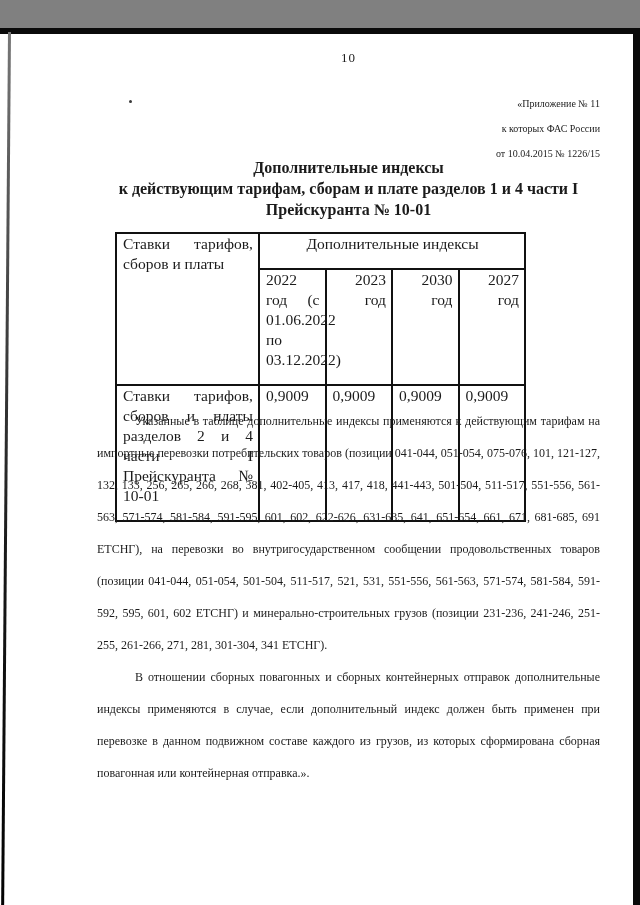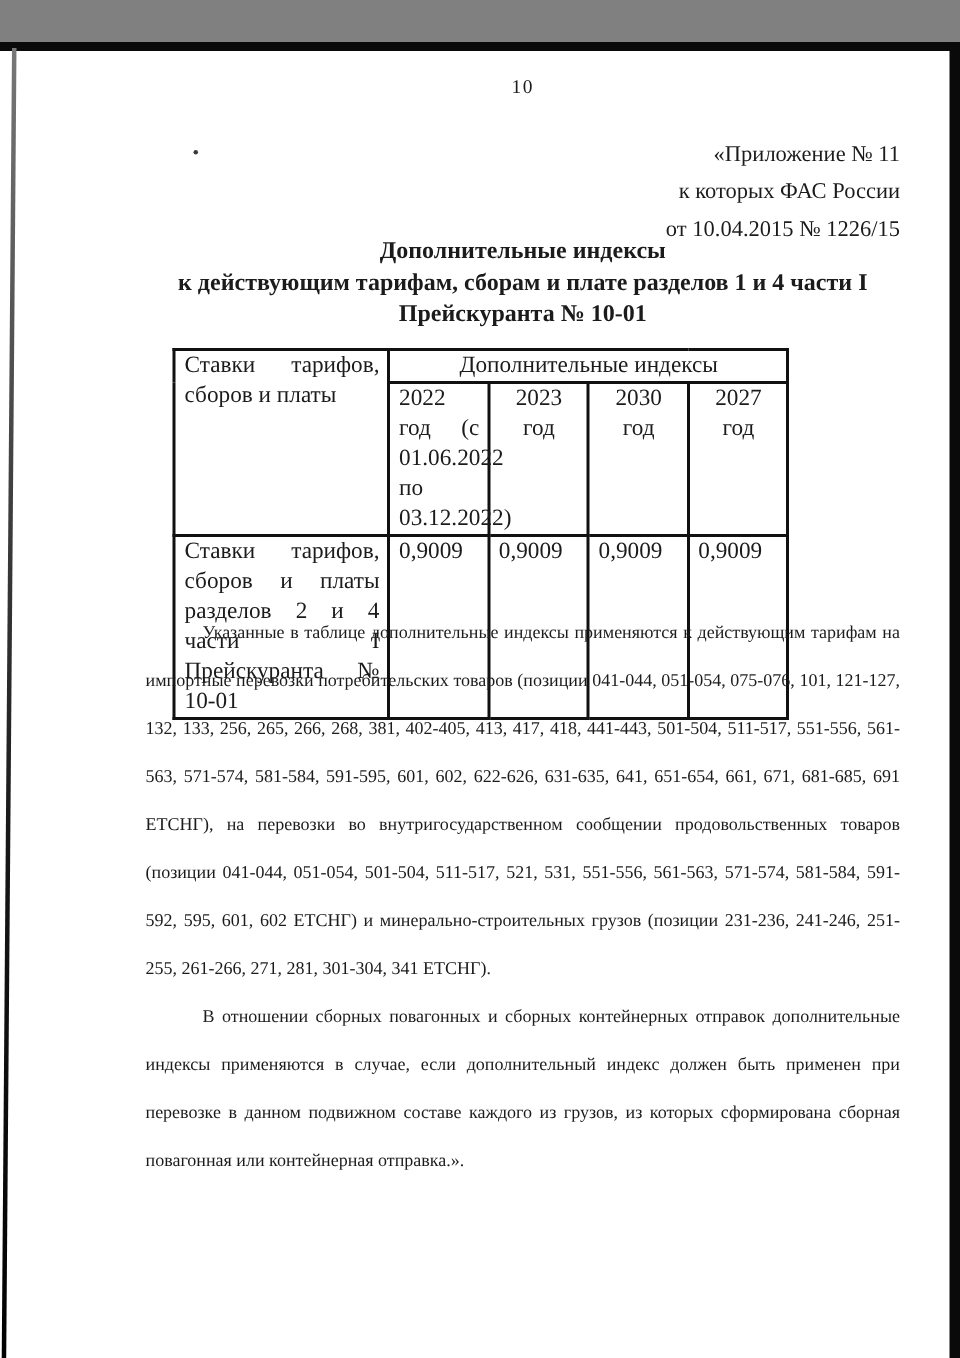--- a/index.html
+++ b/index.html
@@ -25,39 +25,39 @@
   .scan-bottom {
     position: absolute; bottom: 2px; left: 186px; width: 454px; height: 5px;
     background: linear-gradient(90deg, #999 0%, #222 18%, #000 40%);
   }
   .ink-speck { position: absolute; left: 129px; top: 72px; width: 3px; height: 3px; background: #3a3a3a; border-radius: 50%; }
 
   .content { position: absolute; left: 97px; top: 0; width: 503px; }
 
   .page-number { position: absolute; top: 22px; width: 100%; text-align: center; font-size: 13px; letter-spacing: 1px; }
 
-  .appendix { position: absolute; top: 63px; width: 100%; text-align: right; font-size: 15px; line-height: 25px; }
+  .appendix { position: absolute; top: 63px; width: 100%; text-align: right; font-size: 10px; line-height: 25px; }
   .appendix div { white-space: nowrap; }
 
   .doc-title { position: absolute; top: 129px; width: 100%; text-align: center; font-weight: bold; font-size: 16px; line-height: 21px; }
 
   table.indices {
     position: absolute; left: 18px; top: 204px;
     border-collapse: collapse; table-layout: fixed;
     width: 411px; font-size: 15.5px; line-height: 20px;
   }
-  table.indices td { border: 2px solid #111; vertical-align: top; padding: 0 5px 0 6px; }
+  table.indices td { border: 2px solid #111; vertical-align: top; padding: 0 5px 14px 6px; }
   td.col-label { width: 143px; text-align: justify; }
   td.col-2022 { width: 108px; }
   td.col-y3 { width: 57px; }
   td.col-y4 { width: 55px; }
   td.col-y5 { width: 48px; }
   .group-header { text-align: center; height: 21px; }
   .year-cell { text-align: justify; height: 61px; }
-  .year-cell.short { text-align: center; }
+  .year-cell.short { text-align: right; }
   .value-cell { height: 84px; }
   tr.body-row td.col-label { height: 84px; }
 
   .body-text {
     position: absolute; top: 377px; width: 100%;
     font-size: 12px; line-height: 32px; text-align: justify;
   }
   .body-text p { text-indent: 38px; }
 </style>
 </head>

